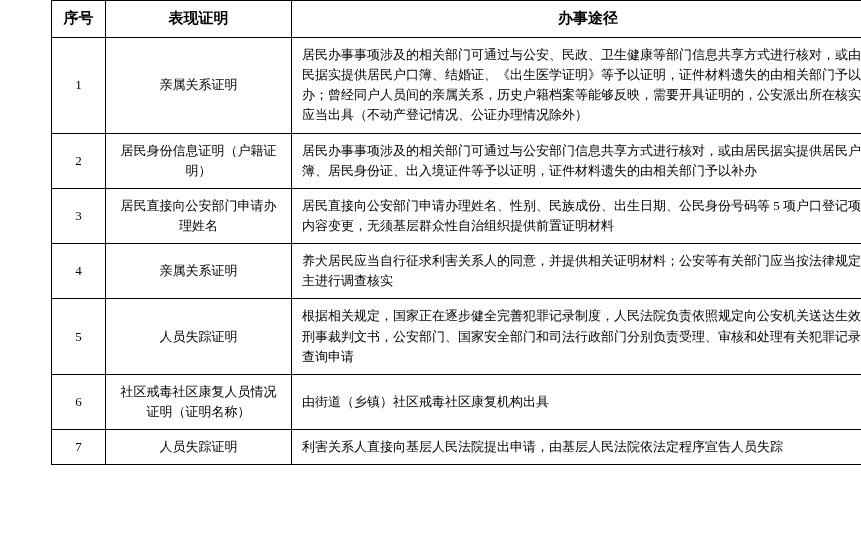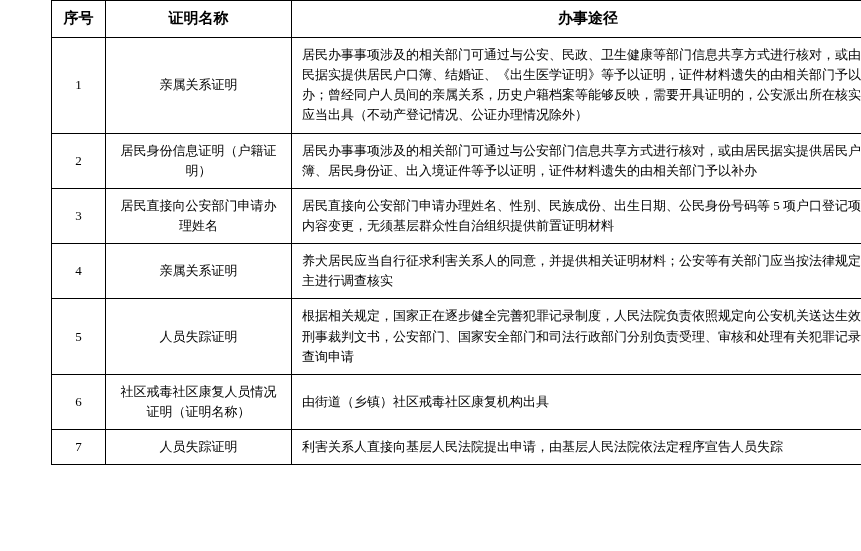--- a/index.html
+++ b/index.html
@@ -78,21 +78,21 @@
 
   <table class="list">
     <colgroup>
       <col class="c-no">
       <col class="c-name">
       <col class="c-path">
     </colgroup>
     <thead>
       <tr>
         <th>序号</th>
-        <th>证明名称</th>
+        <th>表现证明</th>
         <th>办事途径</th>
       </tr>
     </thead>
     <tbody>
       <tr>
         <td class="no">1</td>
         <td class="name">亲属关系证明</td>
         <td class="path">居民办事事项涉及的相关部门可通过与公安、民政、卫生健康等部门信息共享方式进行核对，或由居民据实提供居民户口簿、结婚证、《出生医学证明》等予以证明，证件材料遗失的由相关部门予以补办；曾经同户人员间的亲属关系，历史户籍档案等能够反映，需要开具证明的，公安派出所在核实后应当出具（不动产登记情况、公证办理情况除外）</td>
       </tr>
       <tr>

